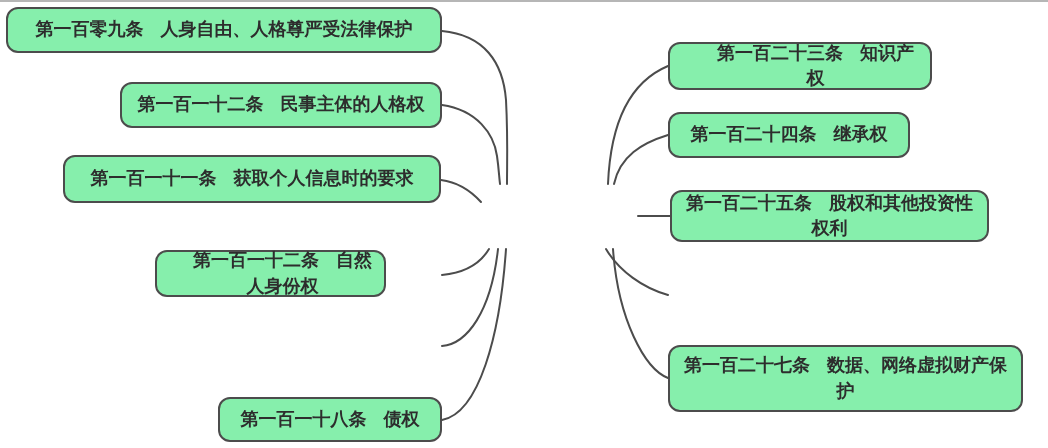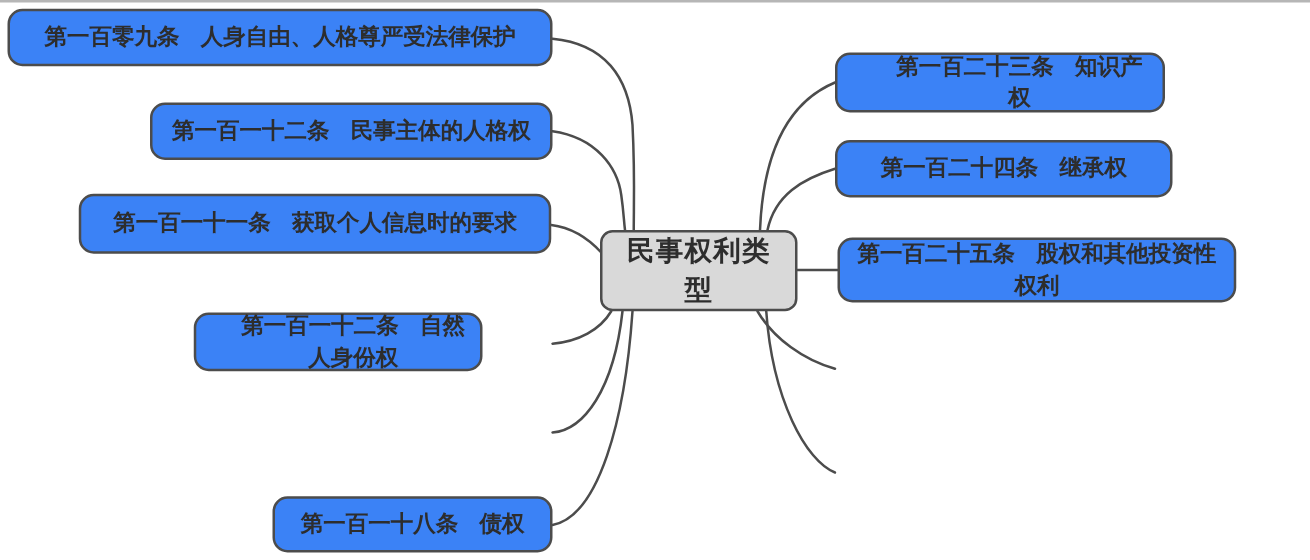--- a/index.html
+++ b/index.html
@@ -7,21 +7,21 @@
     width:1048px;height:448px;position:relative;overflow:hidden;
     background:#ffffff;
     font-family:"Liberation Sans","DejaVu Sans",sans-serif;
   }
   .canvas{position:absolute;inset:0;}
   .top-rule{position:absolute;top:0;left:0;width:1048px;height:2px;background:#7a7a7a;opacity:.55;}
   svg.wires{position:absolute;top:0;left:0;pointer-events:none;}
   svg.wires path{fill:none;stroke:#4c4c4c;stroke-width:2;stroke-linecap:round;}
   .node{
     position:absolute;box-sizing:border-box;
-    background:#3b82f6;border:2px solid #4c4c4c;border-radius:12px;
+    background:#86efac;border:2px solid #4c4c4c;border-radius:12px;
     display:flex;align-items:center;justify-content:center;
     color:#2d2d2d;font-weight:700;font-size:18px;line-height:1.4;
   }
   .node .node-text{text-align:center;padding:0 10px;}
   .node .art{margin-right:17px;}
   .node.root{
     background:#d9d9d9;border-radius:10px;font-size:22px;letter-spacing:1px;
   }
 </style>
 </head>
@@ -37,25 +37,20 @@
     <path d="M442,275 C463,273 480,264 489,249"></path>
     <path d="M442,346 C467,344 491,312 498,249"></path>
     <path d="M442,420 C479,413 500,336 506,249"></path>
     <path d="M668,66 C637,79 611,112 608,184"></path>
     <path d="M668,135 C642,143 620,156 614,184"></path>
     <path d="M638,216 L670,216"></path>
     <path d="M668,295 C643,288 619,271 606,249"></path>
     <path d="M668,378 C645,369 618,320 613,249"></path>
   </svg>
 
-  <div class="node root" style="left:480px;top:184px;width:158px;height:65px;">
-    <div class="node-text">
-      <span>民事权利类型</span>
-    </div>
-  </div>
 
   <div class="node" style="left:6px;top:7px;width:436px;height:46px;">
     <div class="node-text">
       <span class="art">第一百零九条</span><span class="ttl">人身自由、人格尊严受法律保护</span>
     </div>
   </div>
 
   <div class="node" style="left:120px;top:82px;width:322px;height:46px;">
     <div class="node-text">
       <span class="art">第一百一十二条</span><span class="ttl">民事主体的人格权</span>
@@ -80,26 +75,31 @@
       <span class="art">第一百一十八条</span><span class="ttl">债权</span>
     </div>
   </div>
 
   <div class="node" style="left:668px;top:42px;width:264px;height:48px;padding-left:31px;">
     <div class="node-text">
       <span class="art">第一百二十三条</span><span class="ttl">知识产权</span>
     </div>
   </div>
 
-  <div class="node" style="left:668px;top:112px;width:270px;height:46px;">
+  <div class="node" style="left:668px;top:112px;width:242px;height:46px;">
     <div class="node-text">
       <span class="art">第一百二十四条</span><span class="ttl">继承权</span>
     </div>
   </div>
 
   <div class="node" style="left:670px;top:190px;width:319px;height:52px;align-items:center;">
     <div class="node-text">
       <span class="art">第一百二十五条</span><span class="ttl">股权和其他投资性权利</span>
     </div>
   </div>
 
 
+  <div class="node" style="left:668px;top:345px;width:355px;height:67px;">
+    <div class="node-text">
+      <span class="art">第一百二十七条</span><span class="ttl">数据、网络虚拟财产保护</span>
+    </div>
+  </div>
 </div>
 
 </body></html>

